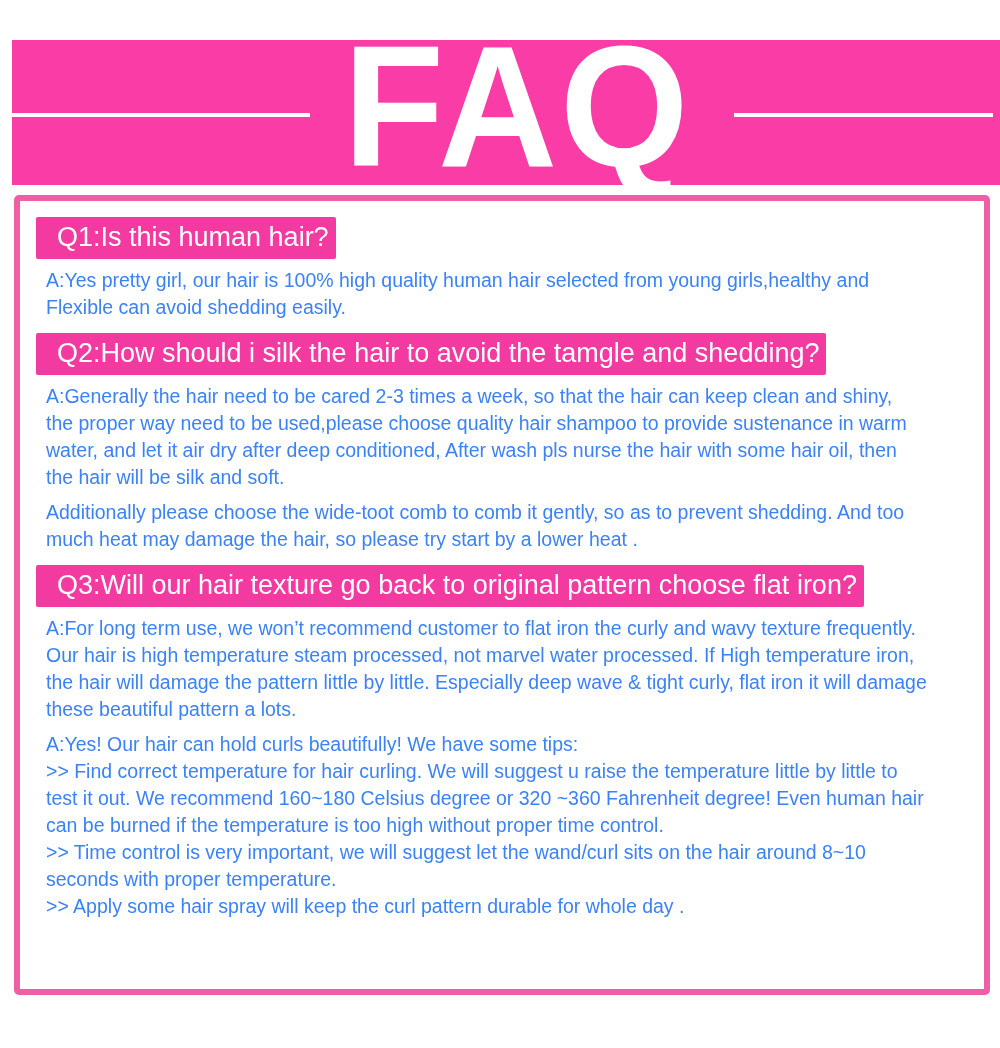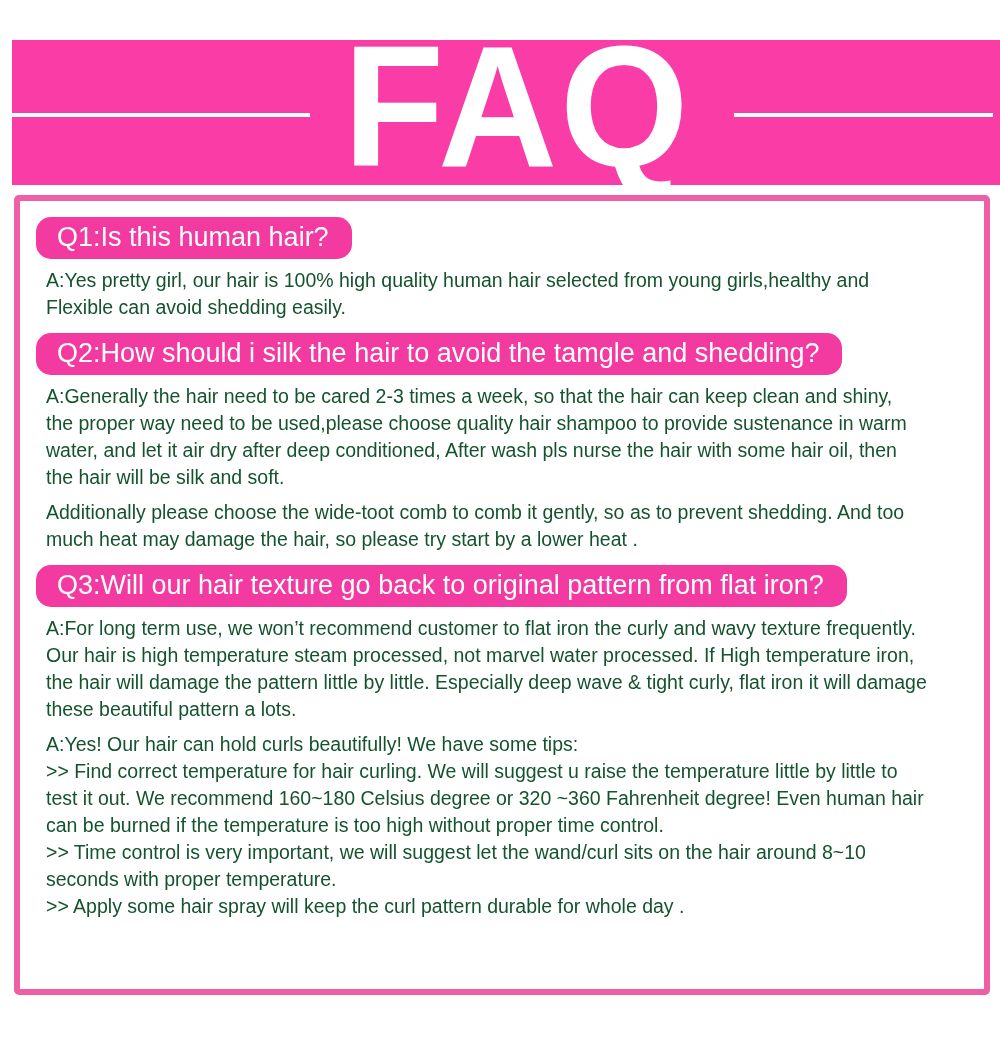--- a/index.html
+++ b/index.html
@@ -36,30 +36,30 @@
     background:#ffffff;
     border:6px solid var(--border-pink,#ee5fa6);
     border-radius:5px;
     padding:16px 14px 0 16px;
   }
   .qbadge{
     display:table; 
     background:var(--badge-pink,#f23aa0);
     color:#ffffff;
     font-size:27px;line-height:30px;
-    padding:5px 23px 7px 21px;
-    border-radius:15px;
+    padding:5px 7px 7px 21px;
+    border-radius:2px;
     margin:12px 16px 0 0;
     white-space:nowrap;
   }
   .qbadge.first{margin-top:0;}
   .answer{
     margin:8px 0 0 10px;
     font-size:19.5px;line-height:27px;
-    color:#14532d;
+    color:#3b82f6;
     white-space:pre-line;
     letter-spacing:0px;
   }
   .answer.extra{margin-top:8px;}
 </style>
 </head>
 <body style="--banner-pink: #fa3ca6; --badge-pink: #f23aa0; --border-pink: #ee5fa6;">
 
 <header class="banner">
   <span class="rule rule-left"></span>
@@ -79,21 +79,21 @@
     <div class="qbadge">Q2:How should i silk the hair to avoid the tamgle and shedding?</div>
     <p class="answer">A:Generally the hair need to be cared 2-3 times a week, so that the hair can keep clean and shiny,
 the proper way need to be used,please choose quality hair shampoo to provide sustenance in warm
 water, and let it air dry after deep conditioned, After wash pls nurse the hair with some hair oil, then
 the hair will be silk and soft.</p>
     <p class="answer extra">Additionally please choose the wide-toot comb to comb it gently, so as to prevent shedding. And too
 much heat may damage the hair, so please try start by a lower heat .</p>
   </section>
 
   <section>
-    <div class="qbadge">Q3:Will our hair texture go back to original pattern from flat iron?</div>
+    <div class="qbadge">Q3:Will our hair texture go back to original pattern choose flat iron?</div>
     <p class="answer">A:For long term use, we won’t recommend customer to flat iron the curly and wavy texture frequently.
 Our hair is high temperature steam processed, not marvel water processed. If High temperature iron,
 the hair will damage the pattern little by little. Especially deep wave &amp; tight curly, flat iron it will damage
 these beautiful pattern a lots.</p>
   </section>
 
   <section>
     <p class="answer">A:Yes! Our hair can hold curls beautifully! We have some tips:
 &gt;&gt; Find correct temperature for hair curling. We will suggest u raise the temperature little by little to
 test it out. We recommend 160~180 Celsius degree or 320 ~360 Fahrenheit degree! Even human hair

